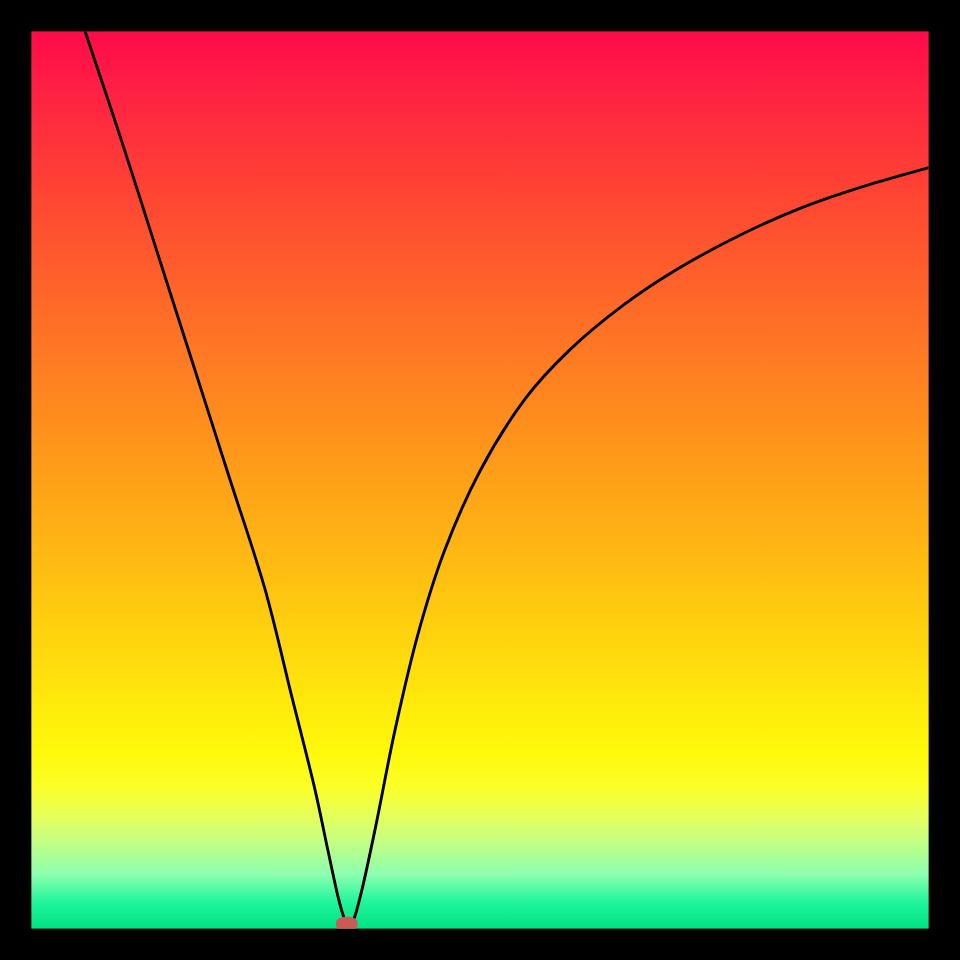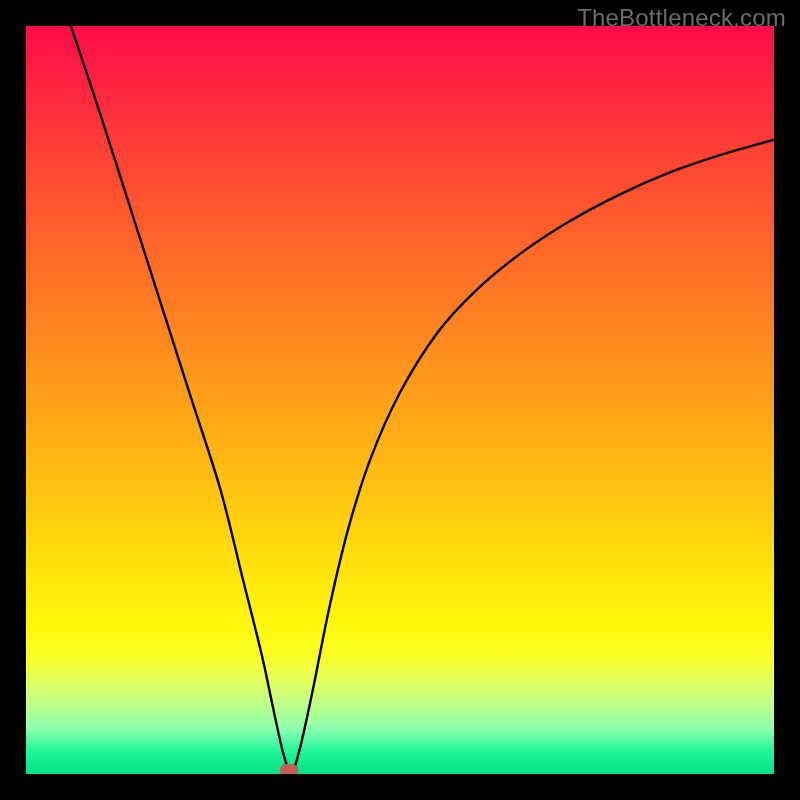--- a/index.html
+++ b/index.html
@@ -71,21 +71,20 @@
     border-radius: 7px / 5px;
     transform: translate(-50%, -50%);
     z-index: 4;
   }
 </style>
 </head>
 <body>
 
 <div class="frame">
 
-  <div class="watermark">TheBottleneck.com</div>
 
   <div class="plot-area">
     <div class="gradient"></div>
 
     <svg class="curve" viewBox="0 0 748 748" preserveAspectRatio="none">
       <path id="curve-path" d="M 44.88 0.00 C 49.67 14.36, 65.23 60.44, 74.80 89.76 C 84.37 119.08, 95.15 153.34, 104.72 183.26 C 114.29 213.18, 125.07 246.84, 134.64 276.76 C 144.21 306.68, 154.99 340.34, 164.56 370.26 C 174.13 400.18, 186.10 434.44, 194.48 463.76 C 202.86 493.08, 210.34 527.19, 216.92 553.52 C 223.50 579.85, 230.83 607.97, 235.62 628.32 C 240.41 648.67, 243.61 665.72, 246.84 680.68 C 250.07 695.64, 253.42 712.01, 255.82 721.82 C 258.21 731.63, 260.36 738.19, 261.80 742.02 C 263.24 745.85, 263.60 746.23, 264.79 745.76 C 265.99 745.28, 267.37 744.65, 269.28 739.02 C 271.19 733.40, 273.77 723.53, 276.76 710.60 C 279.75 697.67, 283.79 678.59, 287.98 658.24 C 292.17 637.89, 297.55 607.97, 302.94 583.44 C 308.33 558.91, 315.06 528.84, 321.64 504.90 C 328.22 480.96, 335.70 455.98, 344.08 433.84 C 352.46 411.70, 363.23 386.87, 374.00 366.52 C 384.77 346.17, 399.43 322.84, 411.40 306.68 C 423.37 290.52, 435.64 278.11, 448.80 265.54 C 461.96 252.97, 479.32 238.91, 493.68 228.14 C 508.04 217.37, 523.00 207.56, 538.56 198.22 C 554.12 188.88, 574.16 178.05, 590.92 169.80 C 607.68 161.54, 626.52 153.19, 643.28 146.61 C 660.04 140.03, 678.88 133.92, 695.64 128.66 C 712.40 123.39, 739.62 116.09, 748.00 113.70" fill="none" stroke="#000" stroke-width="2.4" stroke-linecap="round" stroke-linejoin="round"></path>
     </svg>
 
     <div id="marker" class="marker" style="left: 263.296px; top: 743.512px; background: rgb(201, 90, 85);"></div>
   </div>

